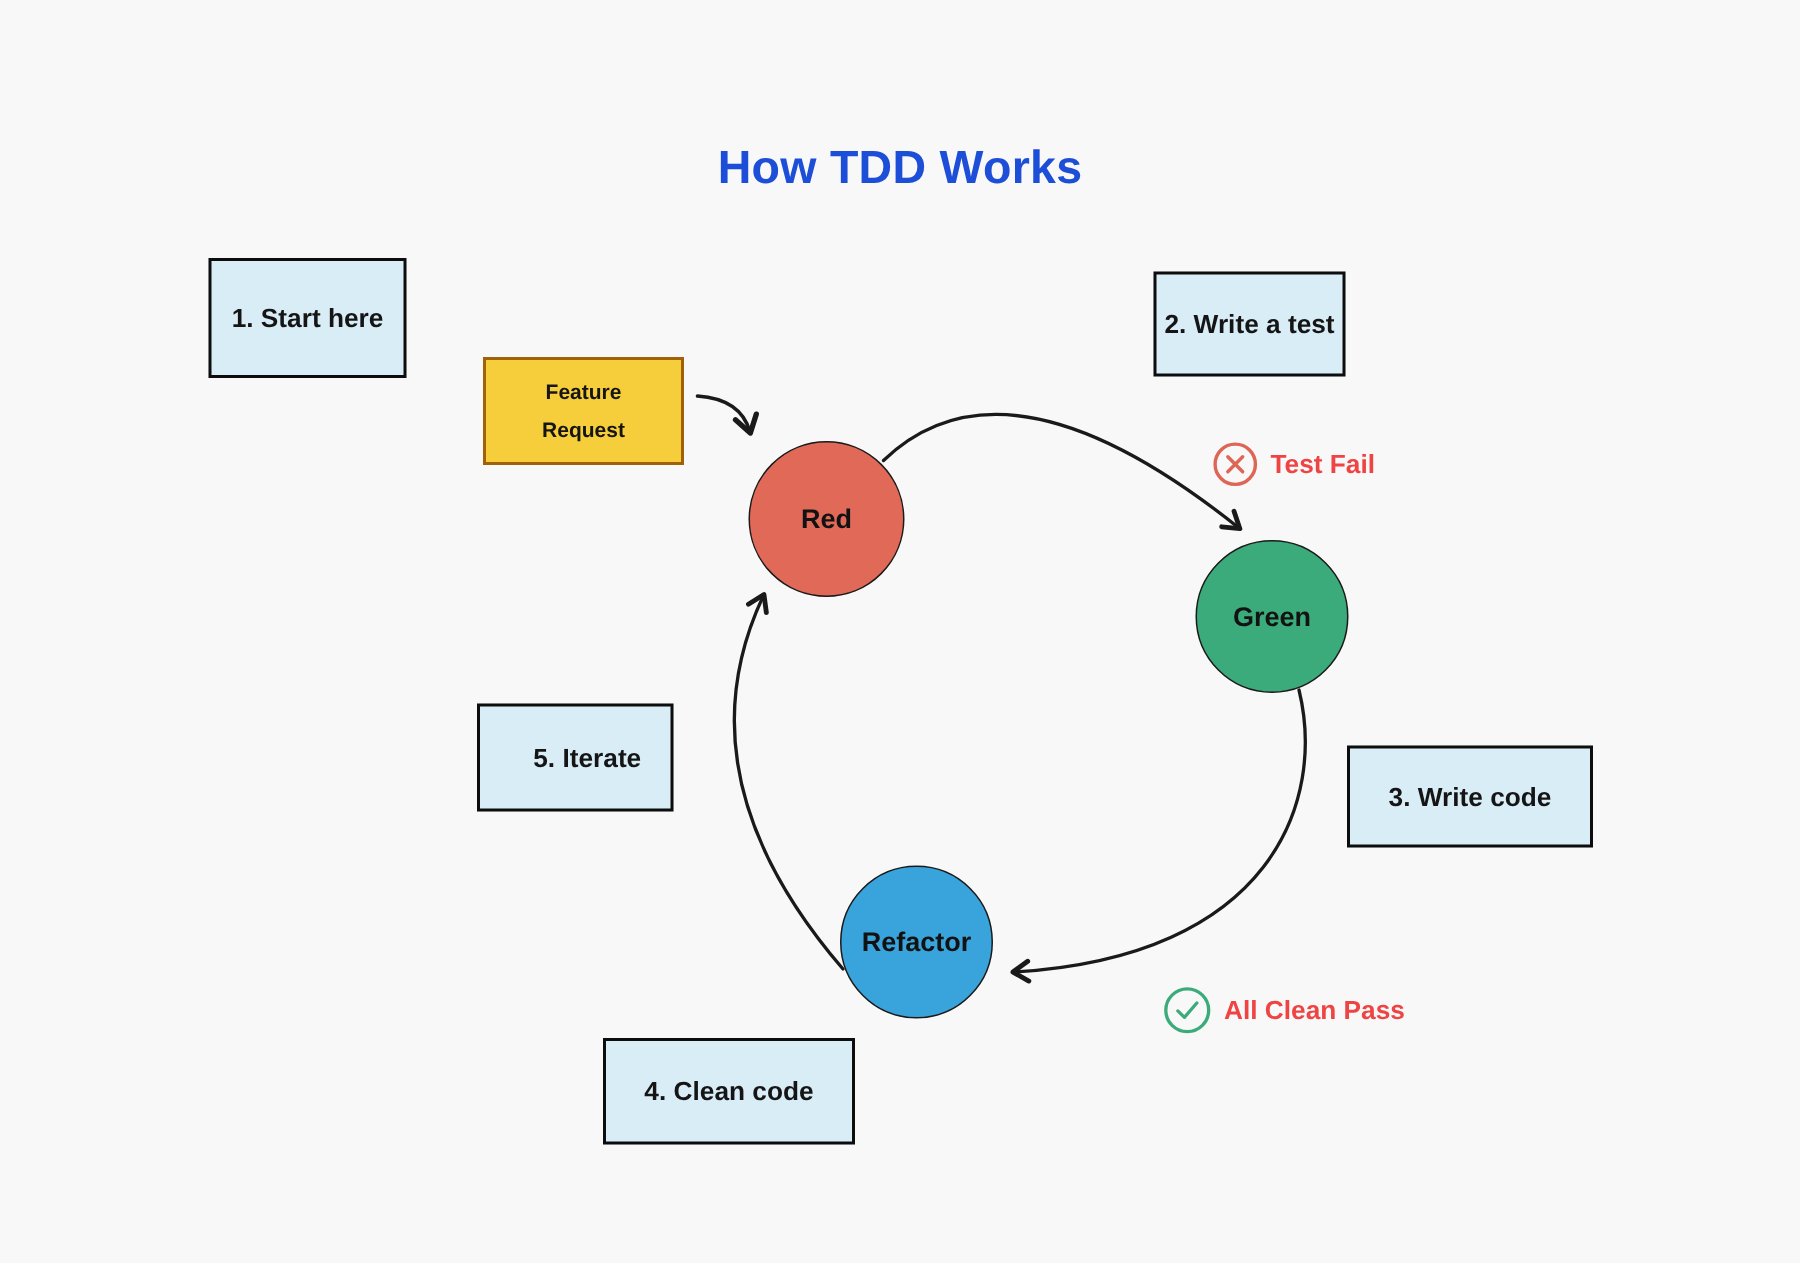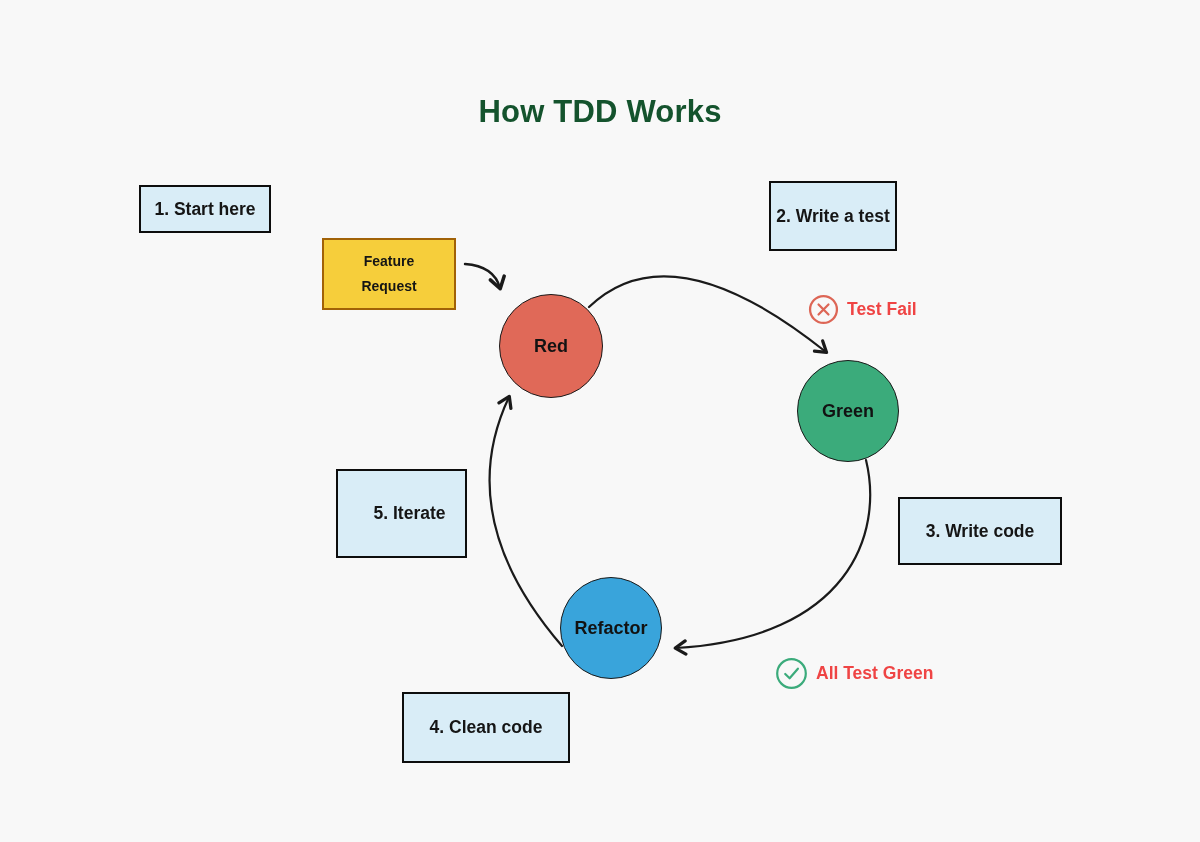--- a/index.html
+++ b/index.html
@@ -17,45 +17,45 @@
     background: #f8f8f8;
   }
   .title {
     position: absolute;
     left: 0; top: 94px;
     width: 1200px;
     text-align: center;
     font-size: 31px;
     font-weight: 700;
     letter-spacing: 0.2px;
-    color: #14532d;
+    color: #1d4ed8;
   }
   .arrow-layer {
     position: absolute;
     left: 0; top: 0;
     width: 1200px; height: 842px;
     pointer-events: none;
   }
   .step-box {
     position: absolute;
     background: #d9edf7;
     border: 2px solid #0d0d0d;
     display: flex;
     align-items: center;
     justify-content: center;
     font-size: 17.5px;
     font-weight: 700;
     color: #151515;
     text-align: center;
   }
-  .step-1 { left: 139px; top: 172px; width: 132px; height: 48px; margin-top: 13px; }
+  .step-1 { left: 139px; top: 172px; width: 132px; height: 80px; }
   .step-2 { left: 769px; top: 181px; width: 128px; height: 70px; }
   .step-3 { left: 898px; top: 497px; width: 164px; height: 68px; }
   .step-4 { left: 402px; top: 692px; width: 168px; height: 71px; }
-  .step-5 { left: 336px; top: 469px; width: 131px; height: 89px; padding-left: 16px; }
+  .step-5 { left: 318px; top: 469px; width: 131px; height: 72px; padding-left: 16px; }
   .feature-box {
     position: absolute;
     left: 322px; top: 238px;
     width: 134px; height: 72px;
     background: #f6ce3b;
     border: 2px solid #a16207;
     display: flex;
     align-items: center;
     justify-content: center;
     font-size: 14px;
@@ -160,16 +160,16 @@
       <path d="M10.2 10.2 L19.8 19.8 M19.8 10.2 L10.2 19.8" fill="none" stroke-width="2.2" stroke-linecap="round" stroke="#dd6656"></path>
     </svg>
     <span>Test Fail</span>
   </div>
 
   <div class="status status--pass">
     <svg class="icon" width="33" height="33" viewBox="0 0 30 30">
       <circle cx="15" cy="15" r="13" fill="none" stroke-width="2" stroke="#3bab7b"></circle>
       <path d="M9.3 15.4 L13.3 19.3 L20.8 10.6" fill="none" stroke-width="2" stroke-linecap="round" stroke-linejoin="round" stroke="#3bab7b"></path>
     </svg>
-    <span>All Test Green</span>
+    <span>All Clean Pass</span>
   </div>
 
 </div>
 
 </body></html>

